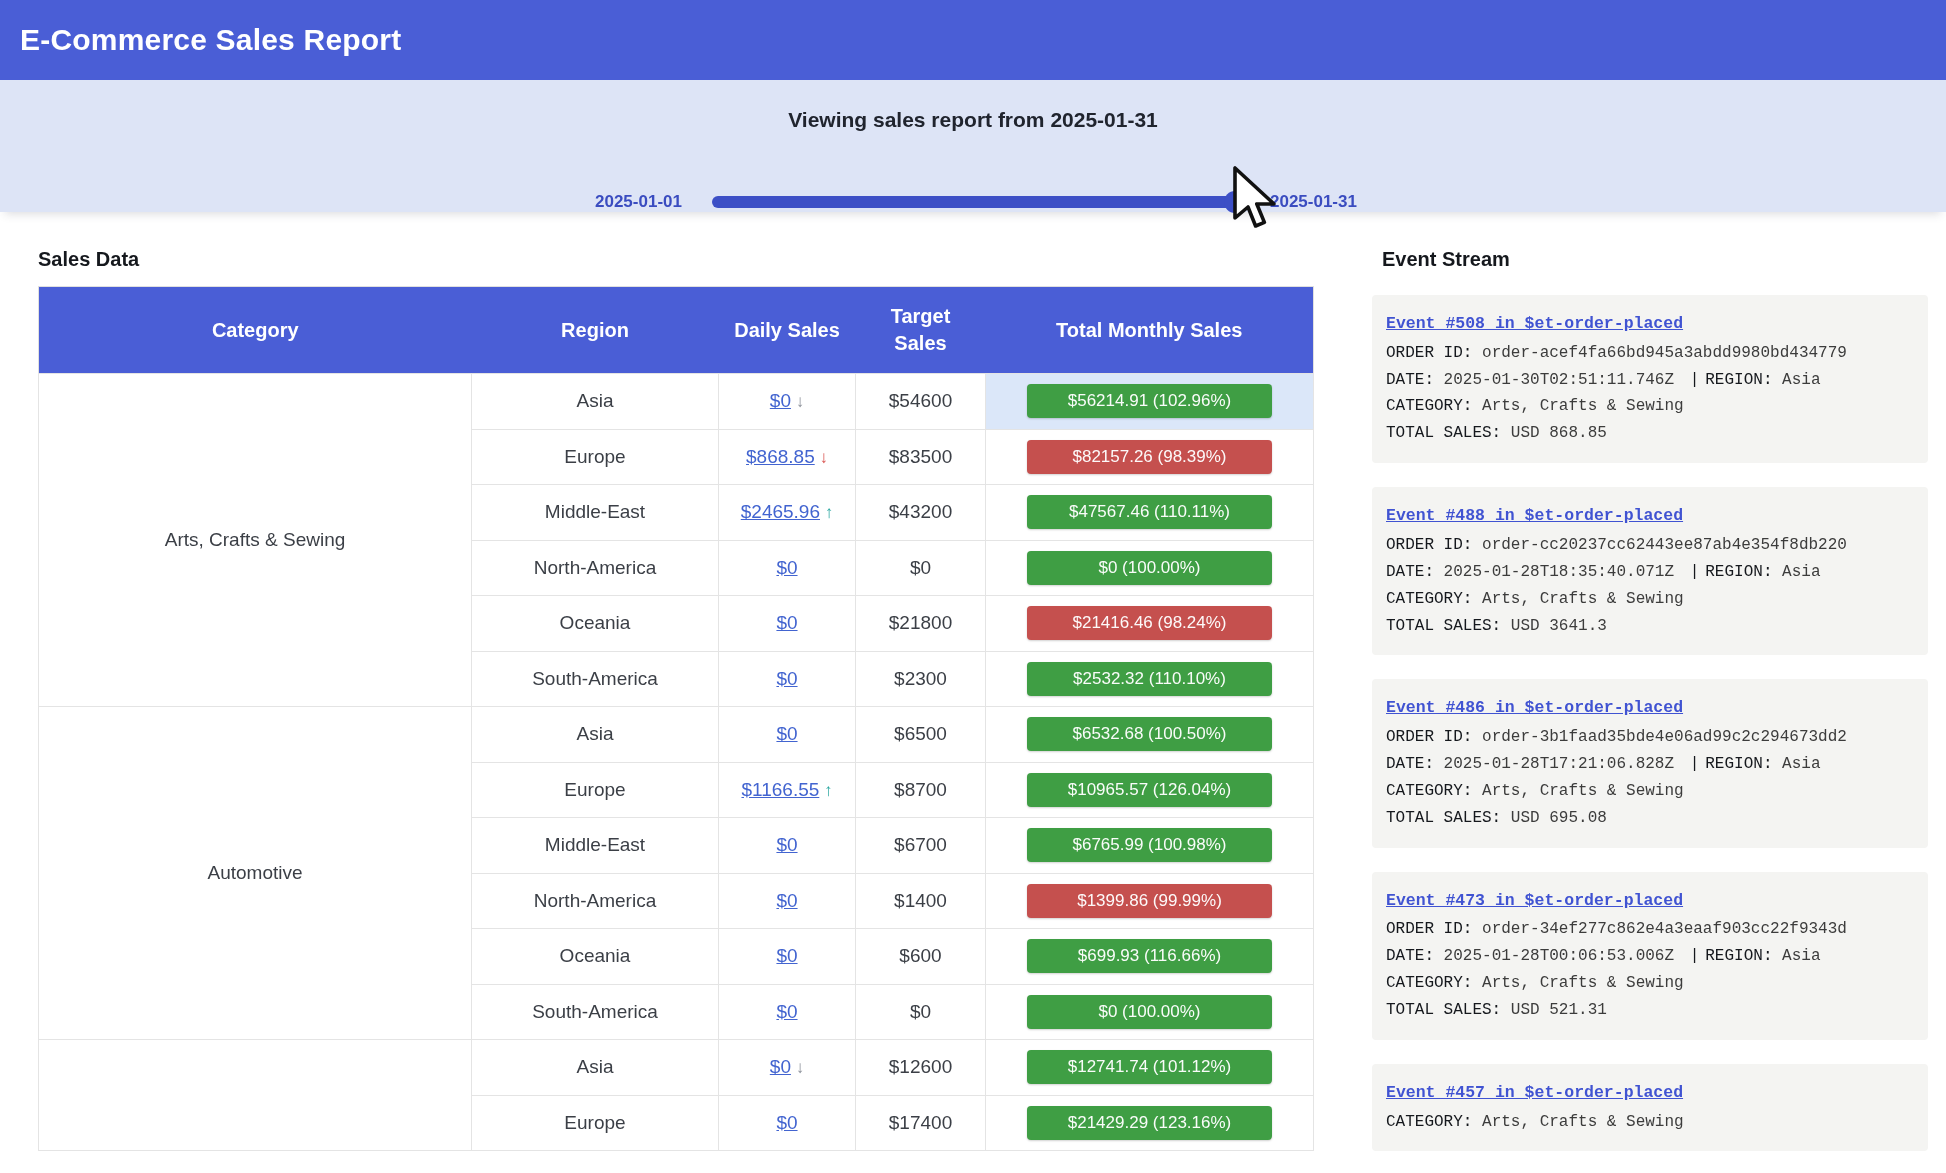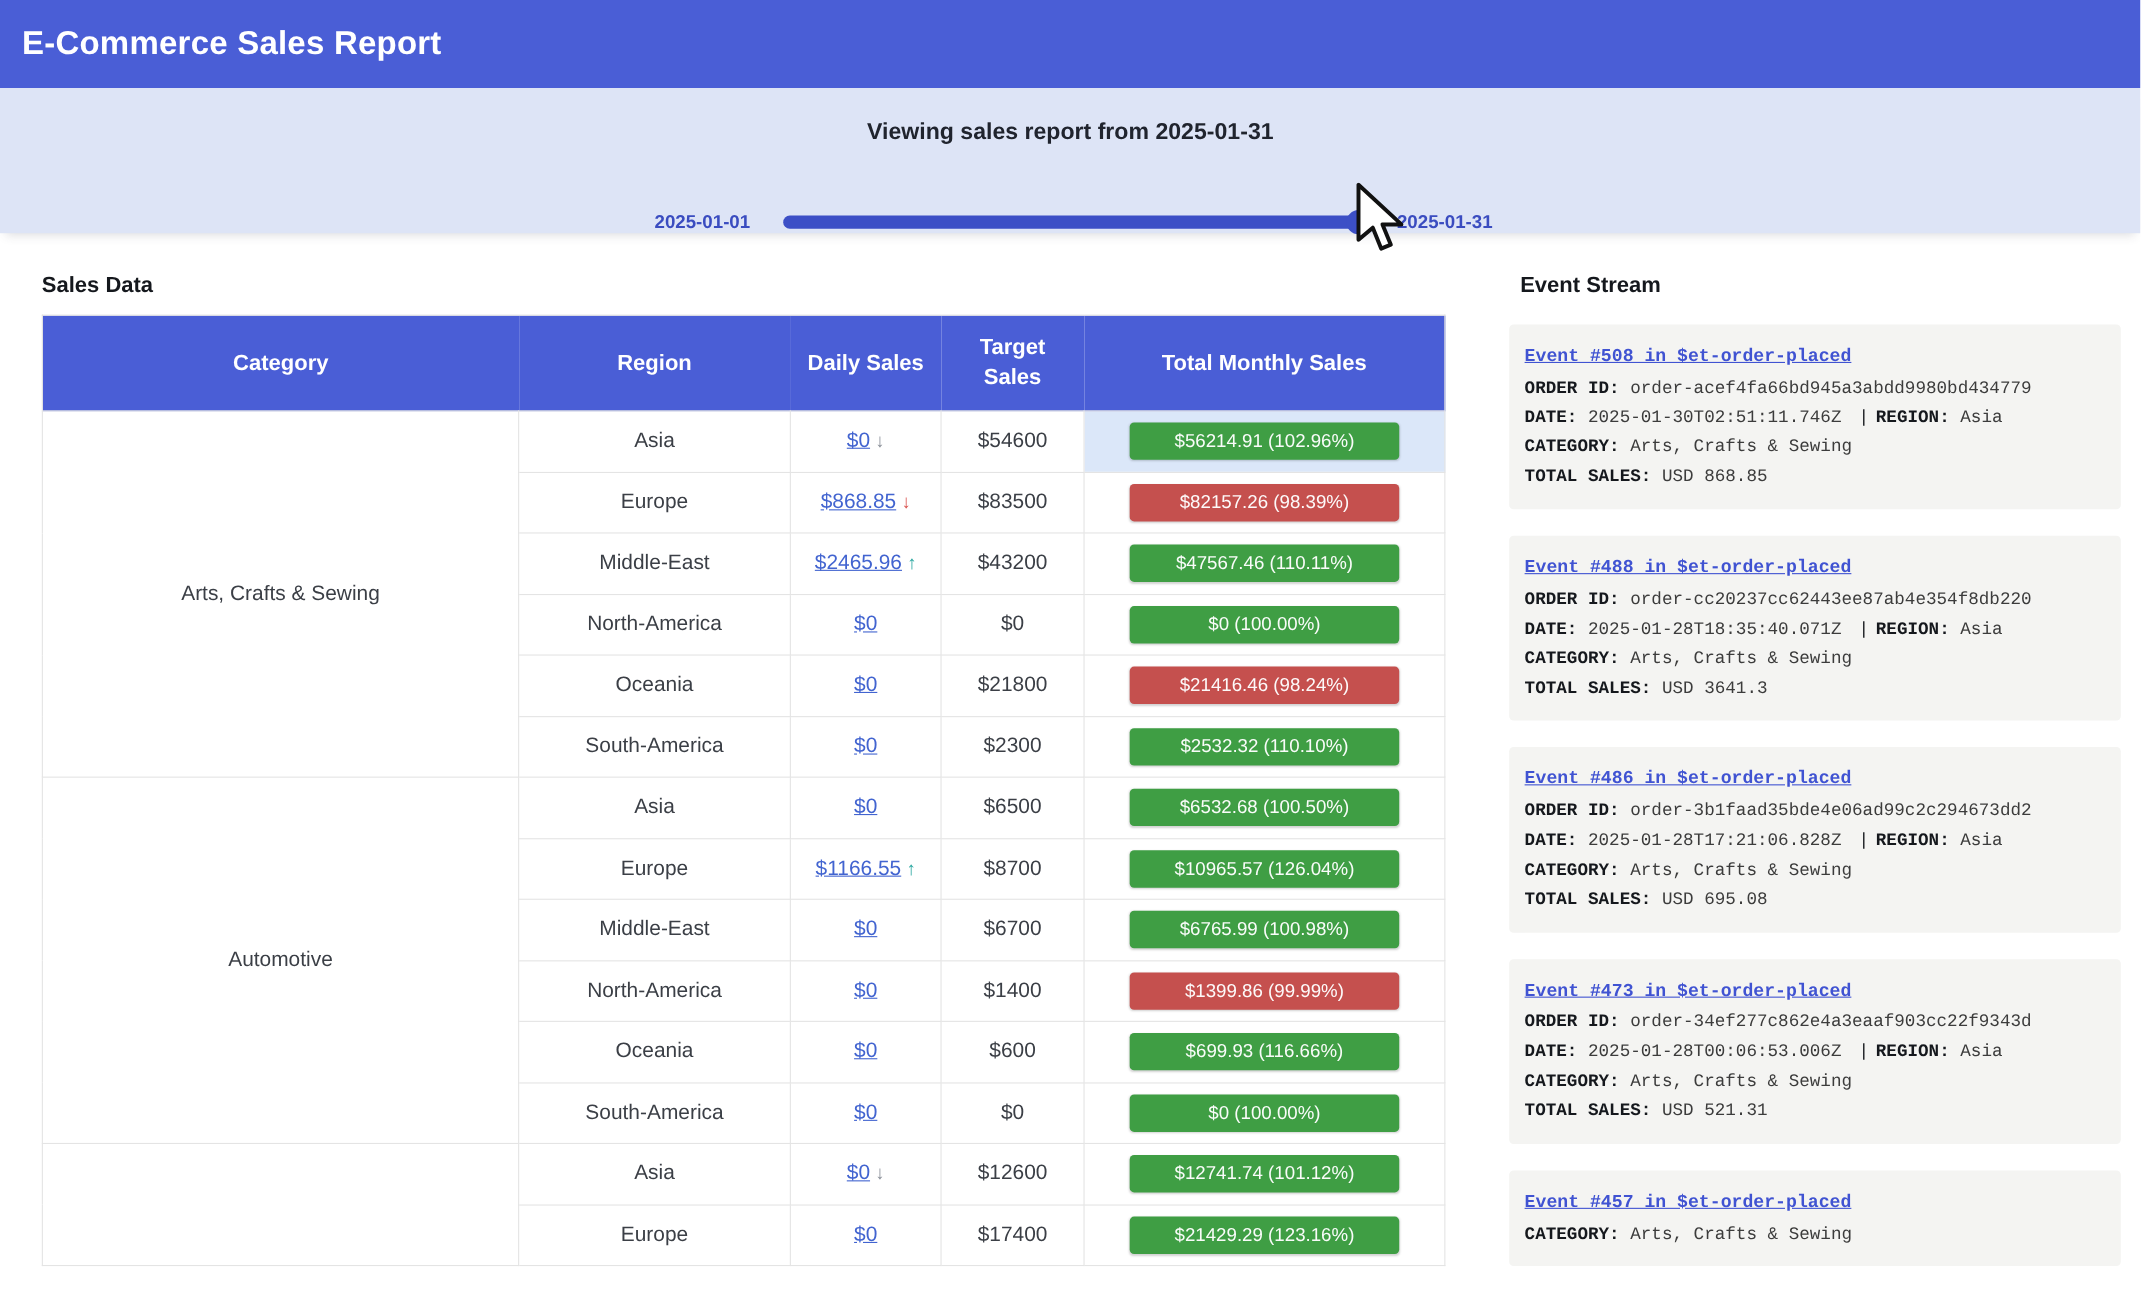--- a/index.html
+++ b/index.html
@@ -59,21 +59,21 @@
   td.hl{background:var(--hl-blue);text-align:center;}
 
   
   .events{position:absolute;left:1372px;top:248px;width:556px;}
   .event-box{background:var(--event-bg);border-radius:4px;padding:15px 14px 16px 14px;
     margin-top:24px;font-family:"Liberation Mono", monospace;font-size:16px;
     line-height:1.68;color:#3c3c3c;}
   .events .section-heading{padding-left:10px;}
   .event-link{display:inline-block;color:#4053d2;font-weight:bold;font-size:16.5px;
     text-decoration:underline;margin-bottom:2px;}
-  .event-line b{color:#15181d;font-weight:bold;}
+  .event-line b{color:#15181d;font-weight:normal;}
   .sep{color:#15181d;padding:0 6px;}
 </style>
 </head>
 <body>
 
 <div class="page">
 
   <header class="app-header">
     <h1>E-Commerce Sales Report</h1>
   </header>

